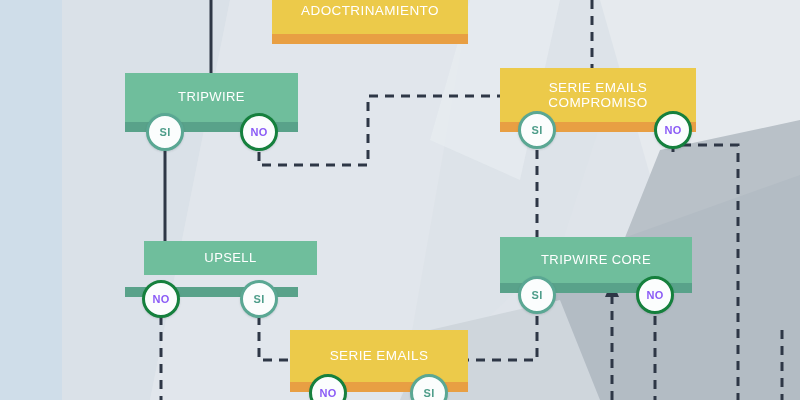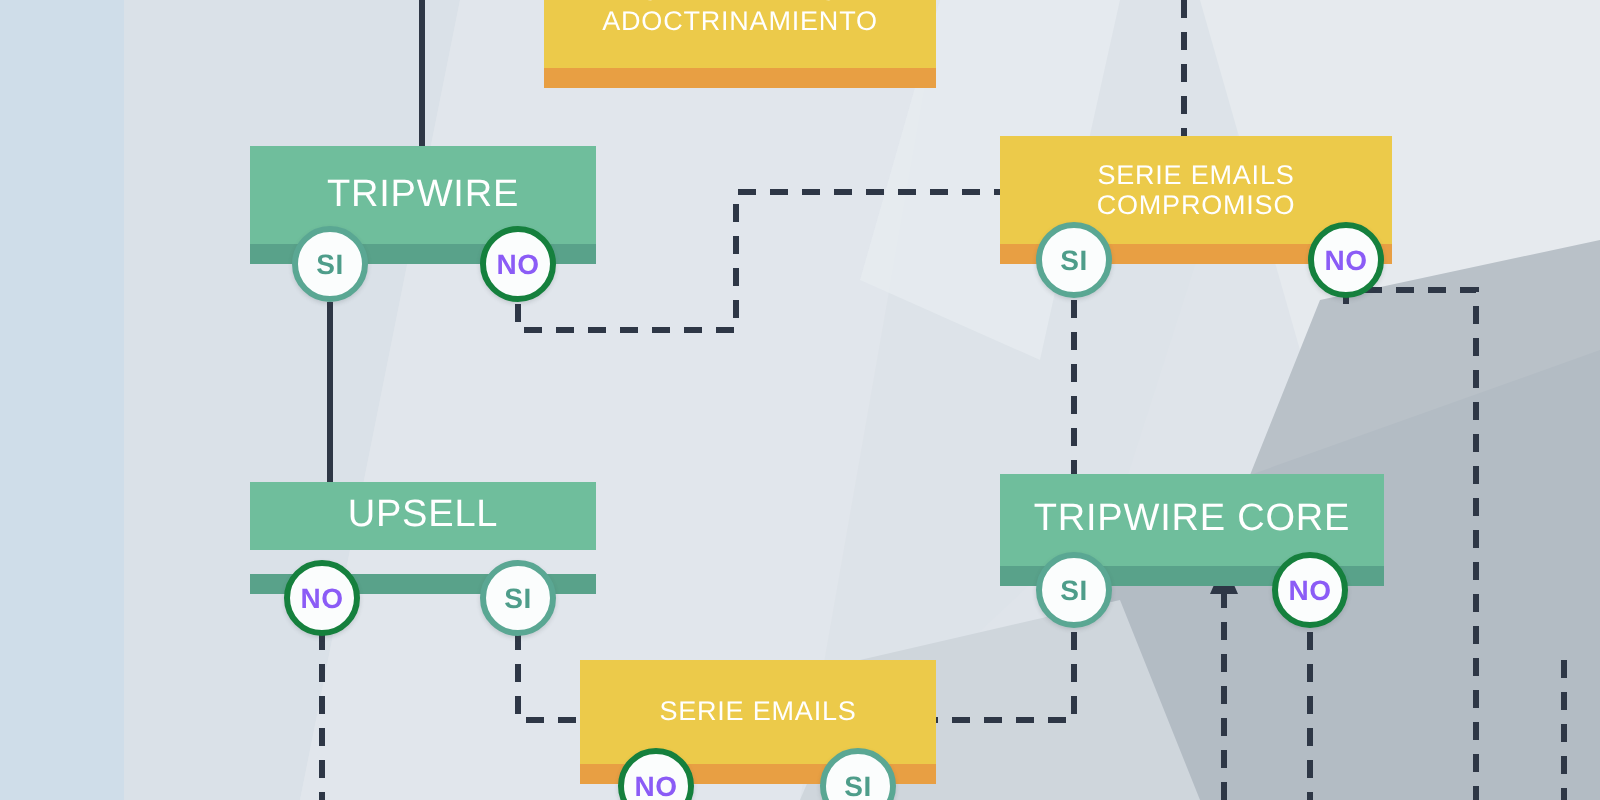--- a/index.html
+++ b/index.html
@@ -20,28 +20,28 @@
     text-align:center;color:#ffffff;letter-spacing:.4px;
     line-height:1.12;
   }
   .node .strip{position:absolute;left:0;width:100%;}
 
   .green .body{background:#6fbe9c;}
   .green .strip{background:#59a28a;}
   .yellow .body{background:#ecca4a;}
   .yellow .strip{background:#e89f43;}
 
-  .t-big{font-size:19px;}
+  .t-big{font-size:13px;}
   .t-small{font-size:13.5px;}
 
   .badge{
     position:absolute;width:38px;height:38px;border-radius:50%;
     background:#fbfdfd;box-sizing:border-box;
     display:flex;align-items:center;justify-content:center;
-    font-size:14px;font-weight:bold;letter-spacing:.3px;
+    font-size:11px;font-weight:bold;letter-spacing:.3px;
     box-shadow:0 1px 2px rgba(60,70,80,.18);
   }
   .badge.si{border:3px solid #5aa793;color:#4e9d8a;}
   .badge.no{border:3px solid #15803d;color:#8b5cf6;}
 </style>
 </head>
 <body>
 
 <div id="stage">
 
@@ -124,21 +124,21 @@
     <div class="strip" style="top:54px;height:10px;"></div>
     <div class="badge si" style="left:18px;top:43px;">
       <span>SI</span>
     </div>
     <div class="badge no" style="left:154px;top:43px;">
       <span>NO</span>
     </div>
   </div>
 
   <div class="node green" style="left:125px;top:241px;width:173px;height:56px;">
-    <div class="body t-big" style="height:34px;">
+    <div class="body t-big" style="height:34px;margin-left:19px;">
       <div>UPSELL</div>
     </div>
     <div class="strip" style="top:46px;height:10px;"></div>
     <div class="badge no" style="left:17px;top:39px;">
       <span>NO</span>
     </div>
     <div class="badge si" style="left:115px;top:39px;">
       <span>SI</span>
     </div>
   </div>

